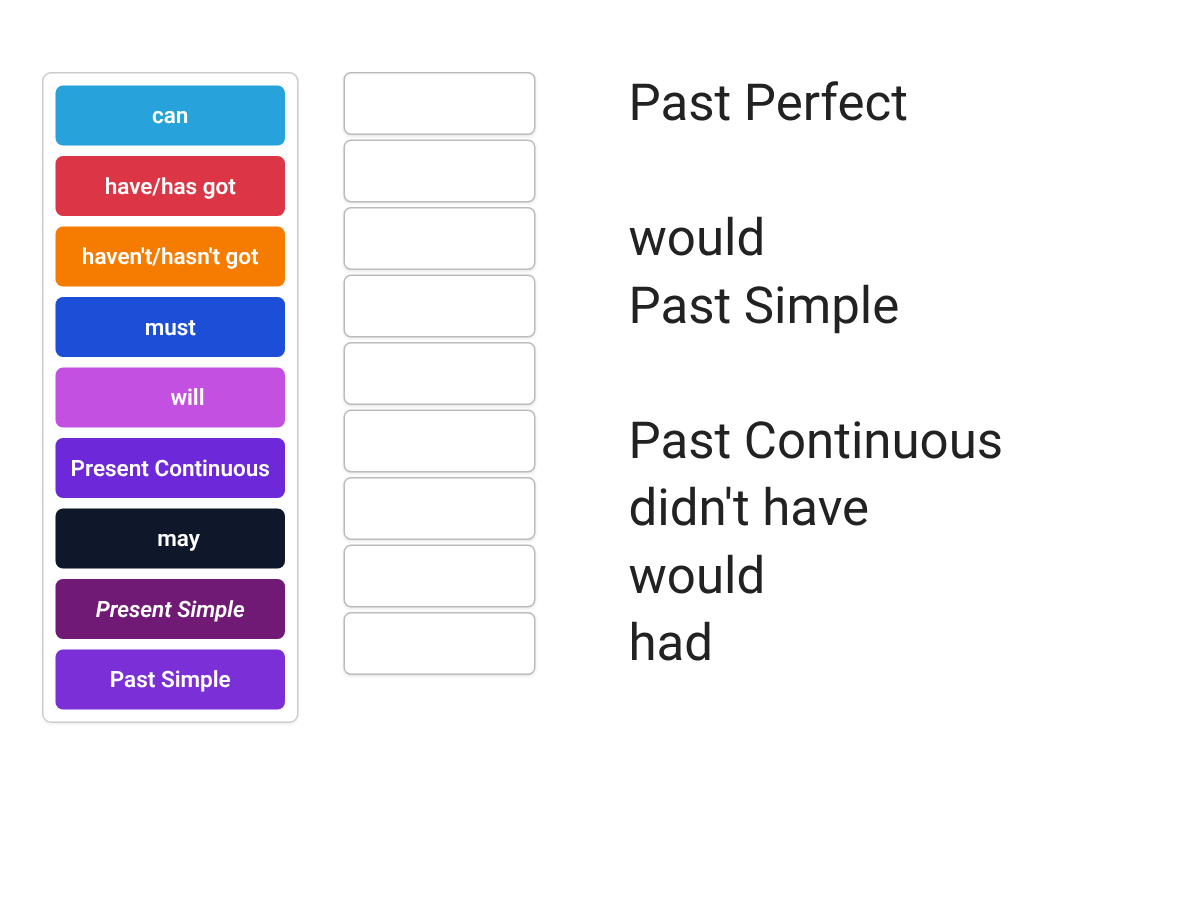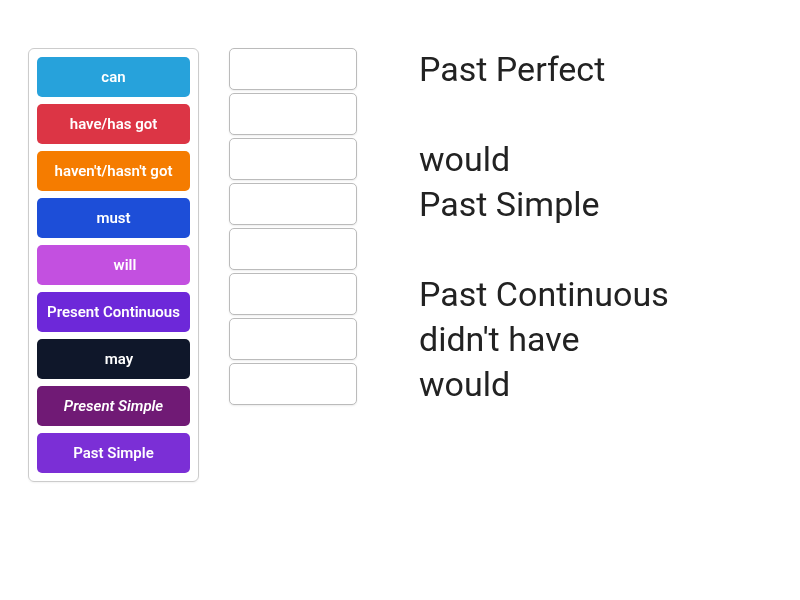--- a/index.html
+++ b/index.html
@@ -119,15 +119,19 @@
       <span class="answer">Past Continuous</span>
     </div>
     <div class="row">
       <div class="slot"></div>
       <span class="answer">didn't have</span>
     </div>
     <div class="row">
       <div class="slot"></div>
       <span class="answer">would</span>
     </div>
+    <div class="row">
+      <div class="slot"></div>
+      <span class="answer">had</span>
+    </div>
   </div>
 
 </div>
 
 </body></html>

